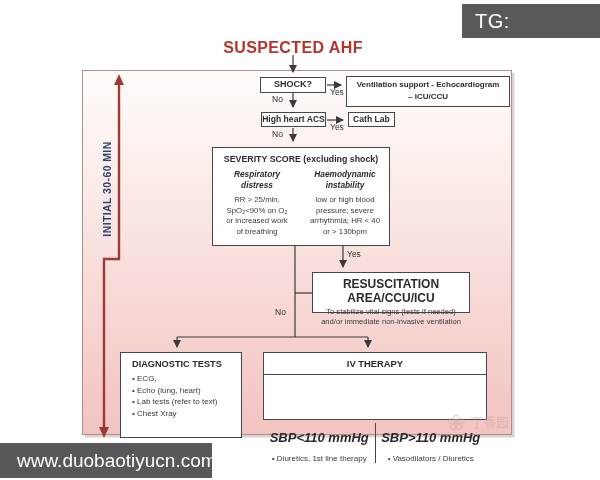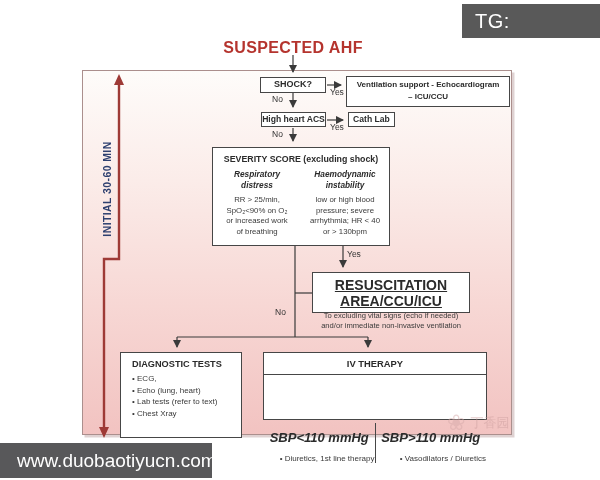--- a/index.html
+++ b/index.html
@@ -63,37 +63,37 @@
 
   .severity{left:212px;top:147px;width:178px;height:99px;}
   .severity .sev-title{font-size:8.8px;font-weight:bold;margin-top:6px;}
   .sev-cols{display:flex;margin-top:5px;}
   .sev-col{flex:1;text-align:center;}
   .sev-head{font-size:8.3px;font-weight:bold;font-style:italic;line-height:10.5px;}
   .sev-body{font-size:7.8px;line-height:10.5px;margin-top:5px;color:#3a3a3a;}
   .sev-body span{display:block;}
 
   .resus{left:312px;top:272px;width:158px;height:41px;padding-top:4px;}
-  .resus .node-title{font-size:14px;text-decoration:underline;}
+  .resus .node-title{font-size:12px;}
   .resus .sub{font-size:7.6px;line-height:9.8px;color:#3a3a3a;margin-top:2px;}
   .resus .sub span{display:block;}
 
   .diag{left:120px;top:352px;width:122px;height:86px;text-align:left;padding:6px 0 0 11px;}
   .diag .node-title{font-size:9.2px;}
   .diag .bullets{margin-top:4px;}
   .bullet-row{font-size:8px;line-height:11.5px;color:#3a3a3a;}
   .bullet-row::before{content:"•  ";}
 
   .iv{left:263px;top:352px;width:224px;height:68px;display:flex;flex-direction:column;gap:48px;}
   .iv-header{height:21px;border-bottom:1.3px solid #464646;font-size:9.4px;font-weight:bold;line-height:21px;}
   .iv-cells{flex:1;display:flex;}
   .iv-cell{flex:1;box-sizing:border-box;padding-top:7px;}
   .iv-cell.left{border-right:1.3px solid #464646;}
   .iv-head{font-size:13px;font-weight:bold;font-style:italic;}
-  .iv-item{font-size:8px;margin-top:9px;color:#3a3a3a;text-align:right;}
+  .iv-item{font-size:8px;margin-top:9px;color:#3a3a3a;}
   .iv-item::before{content:"•  ";}
 
   
   .yn{font-size:8.5px;color:#333;}
 
   
   .dxy{left:447px;top:410px;color:rgba(205,160,160,.55);font-size:13px;display:flex;align-items:center;}
   .dxy .flower{font-size:22px;margin-right:5px;color:rgba(214,170,170,.5);}
 </style>
 </head>
@@ -167,21 +167,21 @@
         <span>arrhythmia; HR &lt; 40</span>
         <span>or &gt; 130bpm</span>
       </div>
     </div>
   </div>
 </div>
 
 <div class="abs node resus">
   <div class="node-title">RESUSCITATION AREA/CCU/ICU</div>
   <div class="sub">
-    <span>To excluding vital signs (echo if needed)</span>
+    <span>To stabilize vital signs (tests if needed)</span>
     <span>and/or immediate non-invasive ventilation</span>
   </div>
 </div>
 
 <div class="abs node diag">
   <div class="node-title">DIAGNOSTIC TESTS</div>
   <div class="bullets">
     <div class="bullet-row">ECG,</div>
     <div class="bullet-row">Echo (lung, heart)</div>
     <div class="bullet-row">Lab tests (refer to text)</div>

